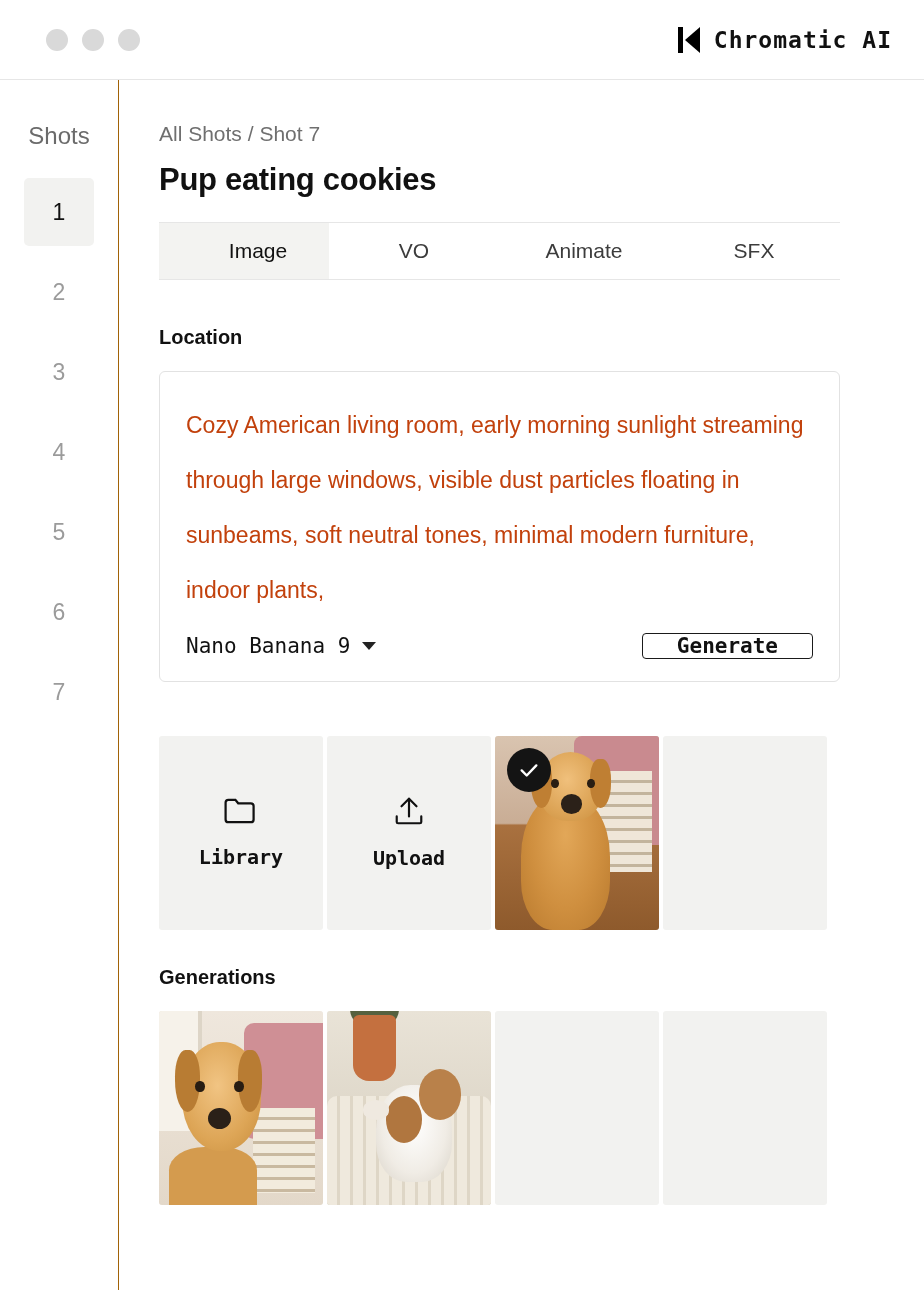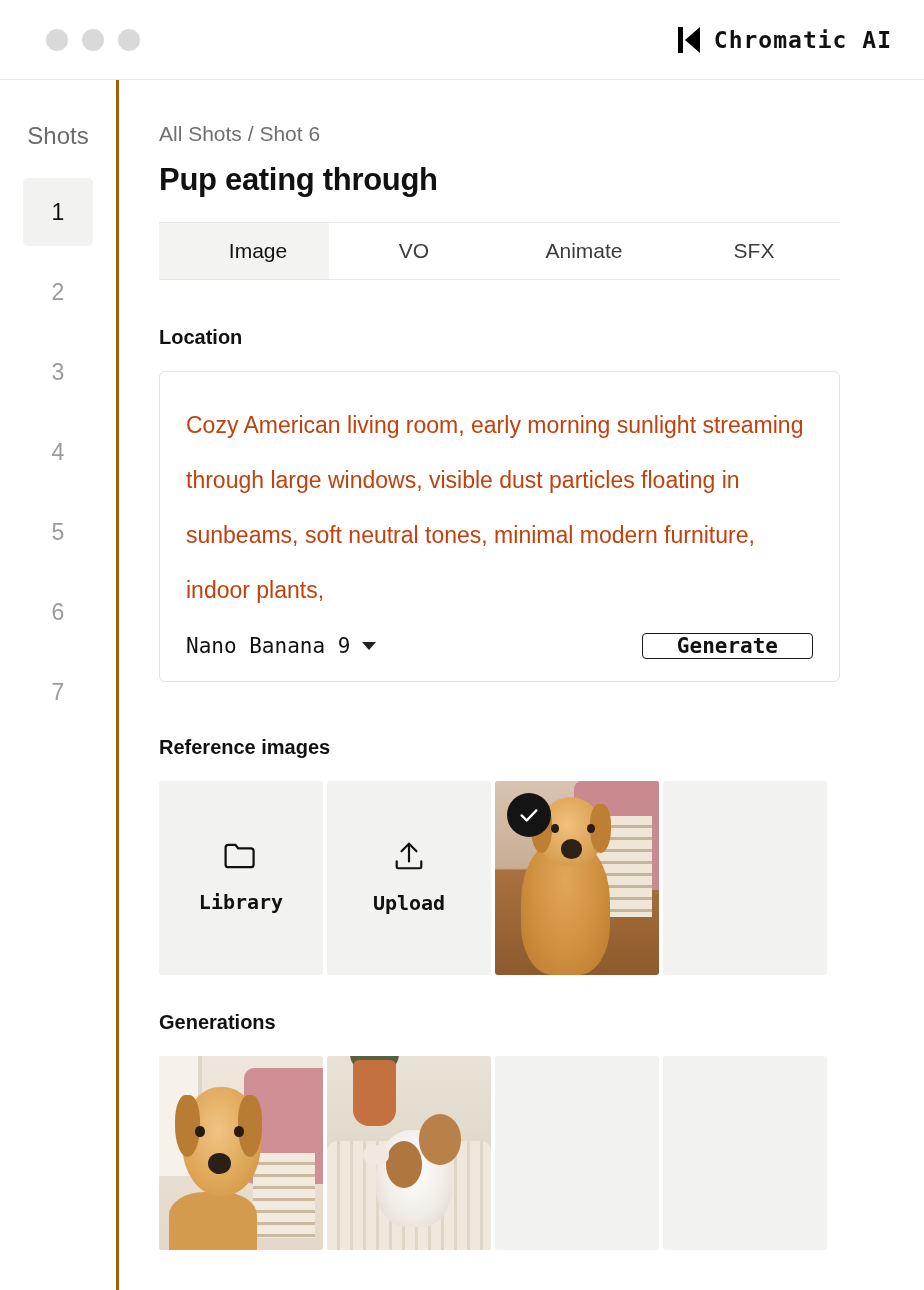--- a/index.html
+++ b/index.html
@@ -76,21 +76,21 @@
   
   .body {
     flex: 1 1 auto;
     display: flex;
     min-height: 0;
   }
 
   
   .sidebar {
     flex: 0 0 119px;
-    border-right: 3px solid #a16207;
+    border-right: 1px solid #a16207;
     padding-top: 42px;
     background: #fff;
   }
   .sidebar-title {
     font-size: 24px;
     color: #6b6b6b;
     text-align: center;
     margin-bottom: 28px;
     font-weight: 400;
   }
@@ -400,22 +400,22 @@
         <div class="shot-item">3</div>
         <div class="shot-item">4</div>
         <div class="shot-item">5</div>
         <div class="shot-item">6</div>
         <div class="shot-item">7</div>
       </div>
     </div>
 
     <div class="main">
 
-      <div class="breadcrumb">All Shots / Shot 6</div>
-      <div class="page-title">Pup eating through</div>
+      <div class="breadcrumb">All Shots / Shot 7</div>
+      <div class="page-title">Pup eating cookies</div>
 
       <div class="tabs">
         <div class="tab active">Image</div>
         <div class="tab">VO</div>
         <div class="tab">Animate</div>
         <div class="tab">SFX</div>
       </div>
 
       <div class="section-label">Location</div>
 
@@ -423,21 +423,20 @@
         <div class="prompt-text">Cozy American living room, early morning sunlight streaming through large windows, visible dust particles floating in sunbeams, soft neutral tones, minimal modern furniture, indoor plants,</div>
         <div class="prompt-footer">
           <div class="model-select">
             <span>Nano Banana 9</span>
             <span class="caret"></span>
           </div>
           <button class="generate-btn">Generate</button>
         </div>
       </div>
 
-      <div class="section-label">Reference images</div>
       <div class="grid">
 
         <div class="cell">
           <span class="icon-svg">
             <svg width="34" height="28" viewBox="0 0 24 20" fill="none" stroke="#111" stroke-width="1.6">
               <path d="M1 4a2 2 0 0 1 2-2h5l2 2.5h9a2 2 0 0 1 2 2V16a2 2 0 0 1-2 2H3a2 2 0 0 1-2-2V4z"></path>
             </svg>
           </span>
           <span class="cell-label">Library</span>
         </div>

